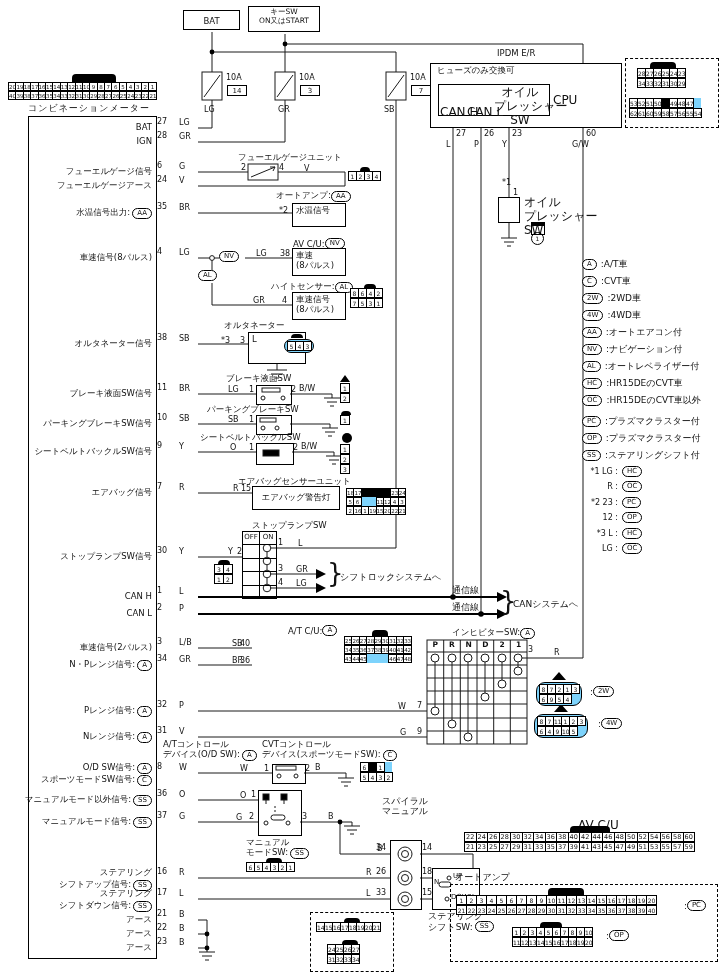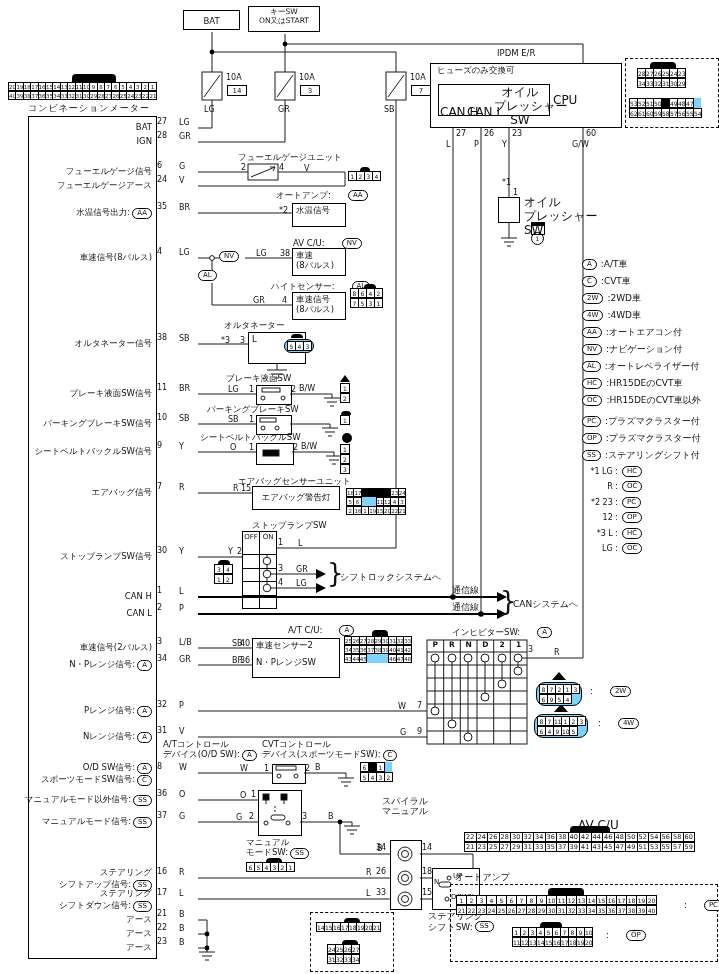--- a/index.html
+++ b/index.html
@@ -4,21 +4,21 @@
 <style>
   html,body{margin:0;padding:0;background:#e8e8e8;font-family:"DejaVu Sans",sans-serif;color:#111}
   #canvas{position:relative;width:719px;height:974px;background:#fff;overflow:hidden}
   .a{position:absolute}
   svg{position:absolute;left:0;top:0}
   .lbl{position:absolute;font-size:8.5px;white-space:nowrap;line-height:1.15}
   .sm{font-size:12px}
   .pin{position:absolute;font-size:8px;white-space:nowrap}
   .bx{position:absolute;border:1.5px solid #000;background:#fff;font-size:8.5px;line-height:1.2;box-sizing:border-box}
   .bx .t{padding:1px 3px;display:block}
-  .hdr{position:absolute;display:flex;gap:17px;align-items:flex-start;font-size:8.5px;white-space:nowrap}
+  .hdr{position:absolute;display:flex;gap:0;align-items:flex-end;font-size:8.5px;white-space:nowrap}
   .tg{display:inline-block;border:1px solid #000;border-radius:8px;font-size:7px;line-height:9px;padding:0 4px;background:#fff;text-align:center}
   .mrow{position:absolute;left:0;width:719px;height:0}
   .ml{position:absolute;right:567px;top:-6px;display:flex;align-items:center;gap:2px;white-space:nowrap;font-size:8.5px}
   .ml.two{top:-11px;flex-direction:column;align-items:flex-end;gap:0}
   .ln{display:flex;align-items:center;gap:2px}
   .mp{position:absolute;left:157px;top:-11px;font-size:8px}
   .mc{position:absolute;left:179px;top:-10px;font-size:8px}
   .conn{position:absolute;background:#7dd3fc}
   .crow{height:10px;white-space:nowrap}
   .pc{display:inline-block;box-sizing:border-box;width:9px;height:10px;line-height:9px;font-size:6px;text-align:center;border:1px solid #000;margin-right:-1px;vertical-align:top;background:#fff}
@@ -27,21 +27,21 @@
   .cw12 .pc{width:12.5px;font-size:6.5px}
   .cw11 .pc{width:11px;font-size:6px}
   .cw8 .pc{width:8.4px;height:9px;line-height:8px;font-size:5.5px}
   .cw8 .crow{height:9px}
   .cw10 .pc{width:10px}
   .rnd{border:1px solid #000;border-radius:9px;padding:1px 2px}
   .dash{border:1px dashed #000}
   .tab{position:absolute;background:#000;border-radius:4px 4px 0 0}
   .brace{position:absolute;font-size:26px;font-weight:400;line-height:1}
   .stbl{position:absolute;left:242px;top:531px;width:34px;font-size:7px;text-align:center}
-  .stbl .hr{display:flex;height:24px;line-height:10px}
+  .stbl .hr{display:flex;height:14px;line-height:10px}
   .stbl .hr span{flex:1;border:1px solid #000;margin-right:-1px;background:#fff}
   .stbl .br{display:flex;height:13.5px}
   .stbl .br span{flex:1;border:1px solid #000;margin:-1px -1px 0 0;background:transparent}
   .legend-row{position:absolute;left:582px;display:flex;align-items:center;gap:4px;font-size:9px;white-space:nowrap}
   .legend-note{position:absolute;left:580px;display:flex;align-items:center;gap:4px;font-size:8px;white-space:nowrap}
   .legend-note .pre{display:inline-block;width:38px;text-align:right}
   .ihdr{position:absolute;left:427px;top:640px;width:100px;display:flex;font-size:7.5px;font-weight:bold;text-align:center}
   .ihdr span{flex:1}
 </style>
 </head>
@@ -591,24 +591,20 @@
 <span class="lbl" style="left:513px;top:599px;font-size:9px">CANシステムへ</span>
 
 <div class="hdr" style="left:288px;top:625px">
       <span>A/T C/U:</span>
       <span class="tg">A</span>
     </div>
 <span class="pin" style="left:232px;top:639px">SB</span>
 <span class="pin" style="left:239px;top:639px;left:240px">40</span>
 <span class="pin" style="left:232px;top:656px">BR</span>
 <span class="pin" style="left:240px;top:656px">36</span>
-<div class="bx" style="left:252px;top:638px;width:88px;height:40px">
-  <span class="t">車速センサー2</span>
-      <span class="t" style="padding-top:6px">N・PレンジSW</span>
-</div>
 <div class="tab" style="left:372px;top:630px;width:16px;height:6px"></div>
 <div class="conn cw8" style="left:344px;top:636px">
       <div class="crow"><span class="pc">25</span><span class="pc">26</span><span class="pc">27</span><span class="pc">28</span><span class="pc">29</span><span class="pc">30</span><span class="pc">31</span><span class="pc">32</span><span class="pc">33</span></div>
       <div class="crow"><span class="pc">34</span><span class="pc">35</span><span class="pc">36</span><span class="pc">37</span><span class="pc">38</span><span class="pc">39</span><span class="pc">40</span><span class="pc">41</span><span class="pc">42</span></div>
       <div class="crow"><span class="pc">43</span><span class="pc">44</span><span class="pc">45</span><span class="pc gap"></span><span class="pc gap"></span><span class="pc gap"></span><span class="pc">46</span><span class="pc">47</span><span class="pc">48</span></div>
     </div>
 
 <div class="hdr" style="left:452px;top:627px">
       <span>インヒビターSW:</span>
       <span class="tg">A</span>

